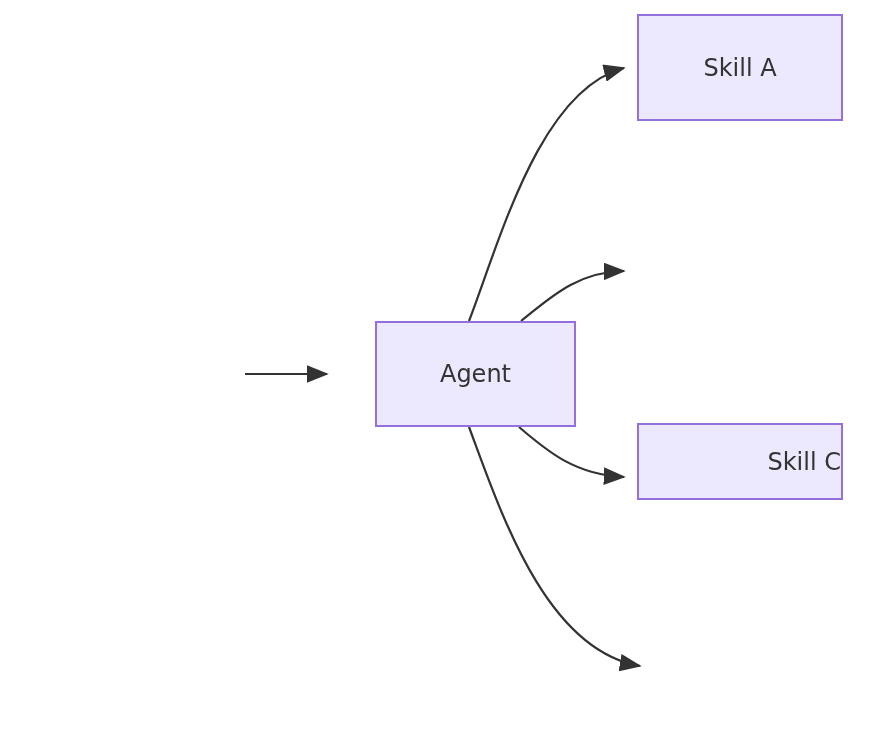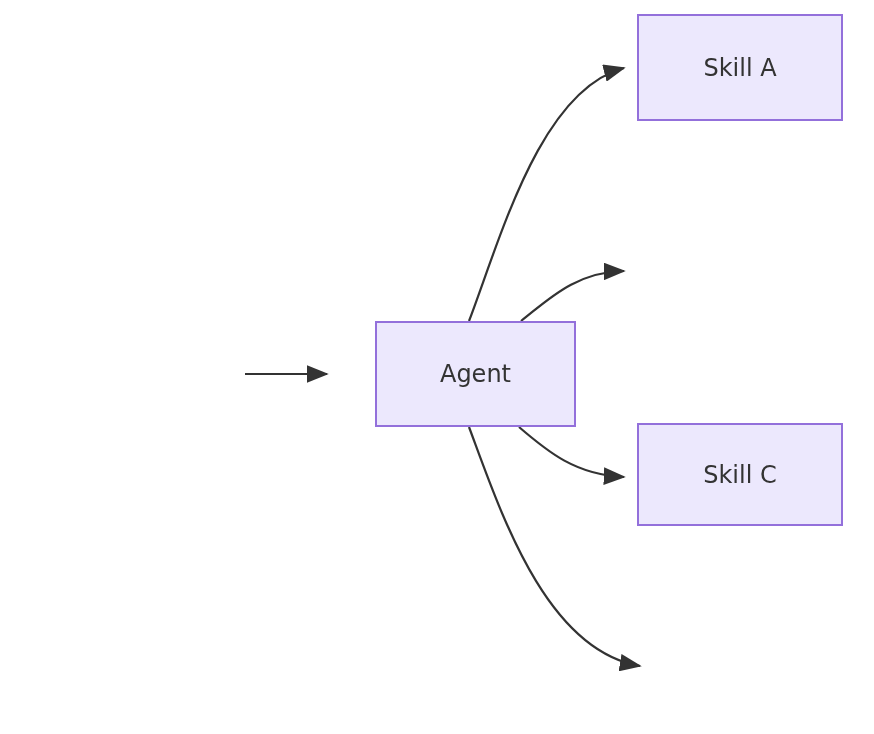--- a/index.html
+++ b/index.html
@@ -46,21 +46,21 @@
   .node-label {
     display: block;
     color: #333333;
   }
 
   
   #node-user-request { left: 17px;  top: 345px; width: 228px; height: 59px; }
   #node-agent        { left: 340px; top: 321px; width: 201px; height: 106px; margin-left: 35px; }
   #node-skill-a      { left: 637px; top: 14px;  width: 206px; height: 107px; }
   #node-skill-b      { left: 637px; top: 218px; width: 206px; height: 107px; }
-  #node-skill-c      { left: 637px; top: 423px; width: 206px; height: 103px; }
+  #node-skill-c      { left: 637px; top: 423px; width: 206px; height: 77px; justify-content: flex-end; }
   #node-response     { left: 653px; top: 628px; width: 177px; height: 76px; }
 </style>
 </head>
 <body>
 
 <div id="diagram-canvas">
 
   <svg id="edge-layer" viewBox="0 0 874 734">
     <defs>
       <marker id="arrowhead" markerWidth="10" markerHeight="8" refX="9.2" refY="4" orient="auto" markerUnits="strokeWidth">

